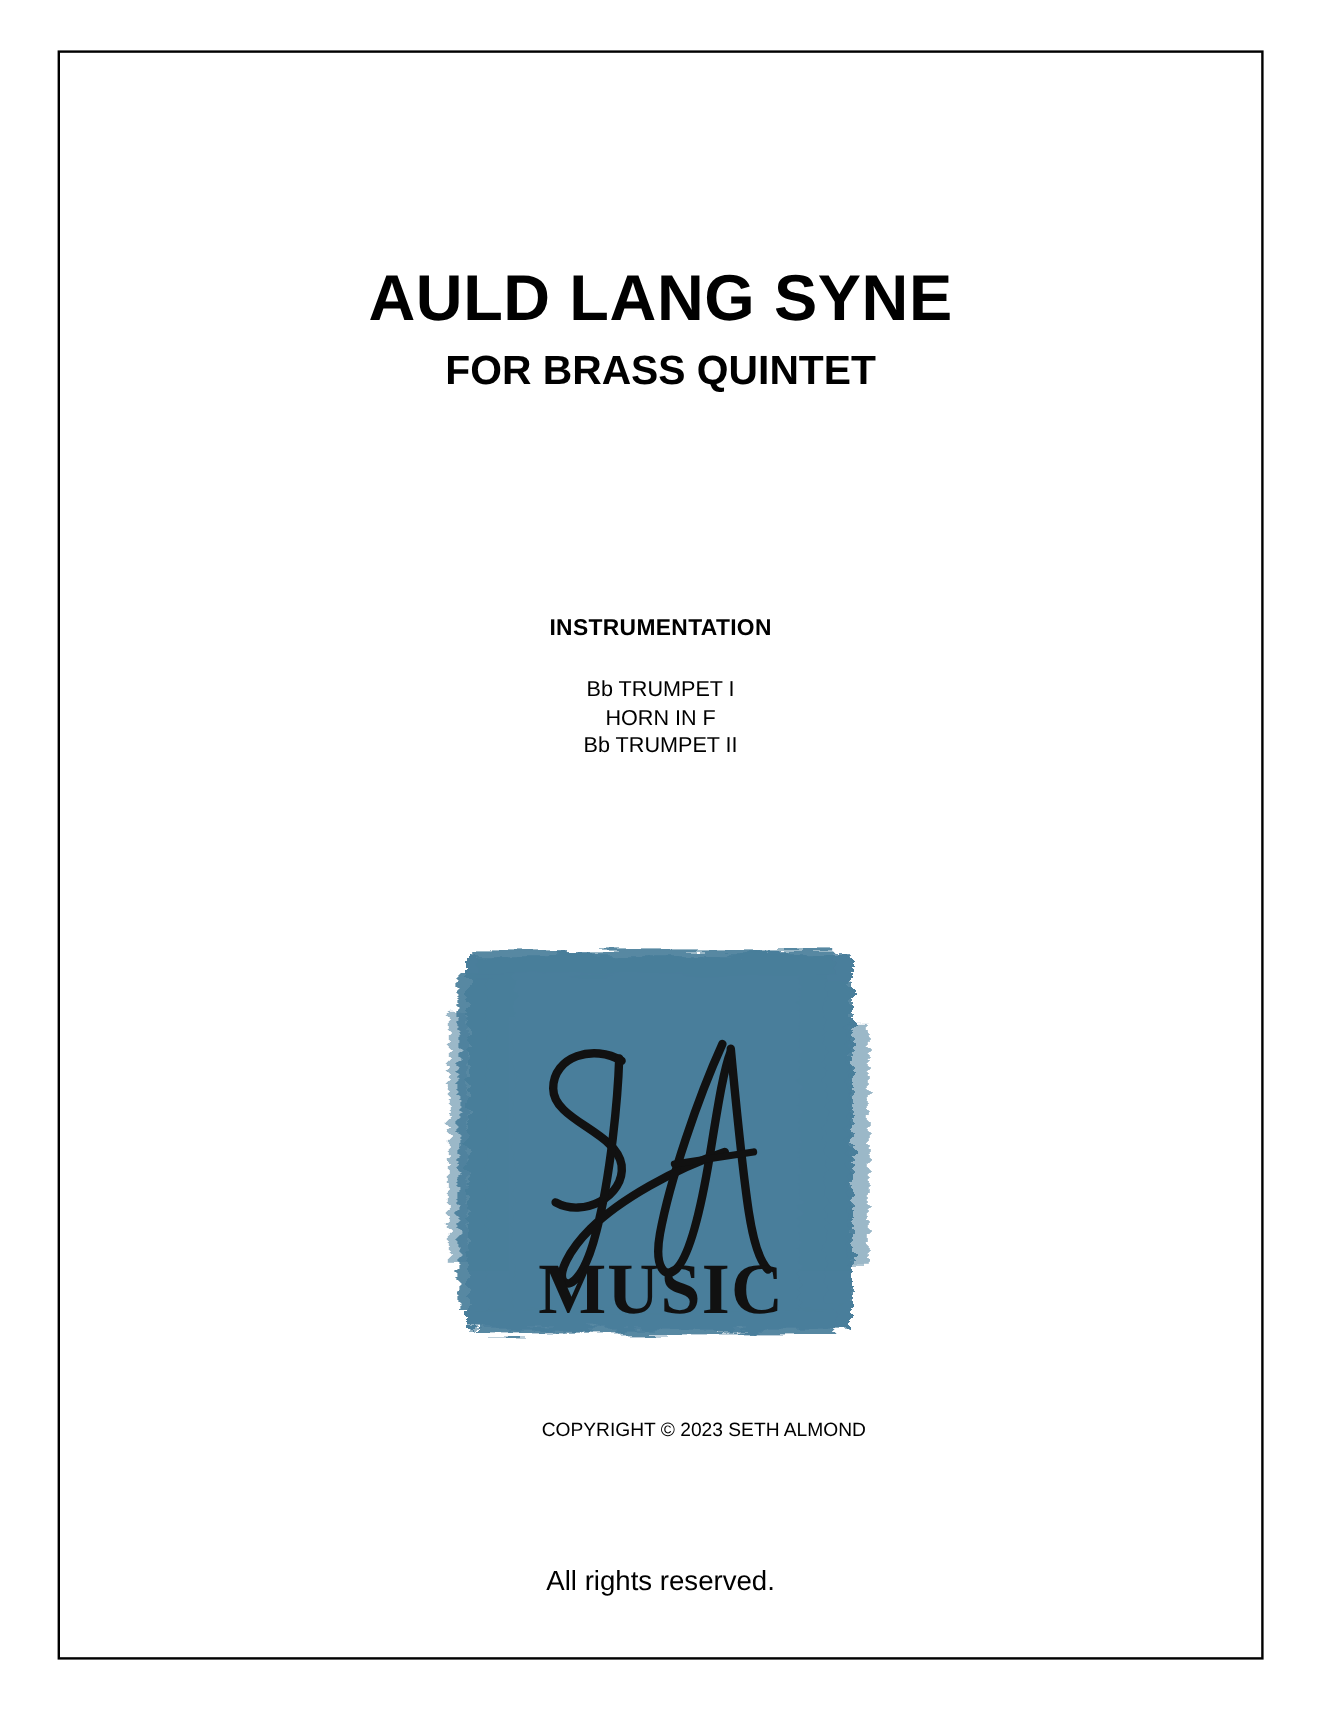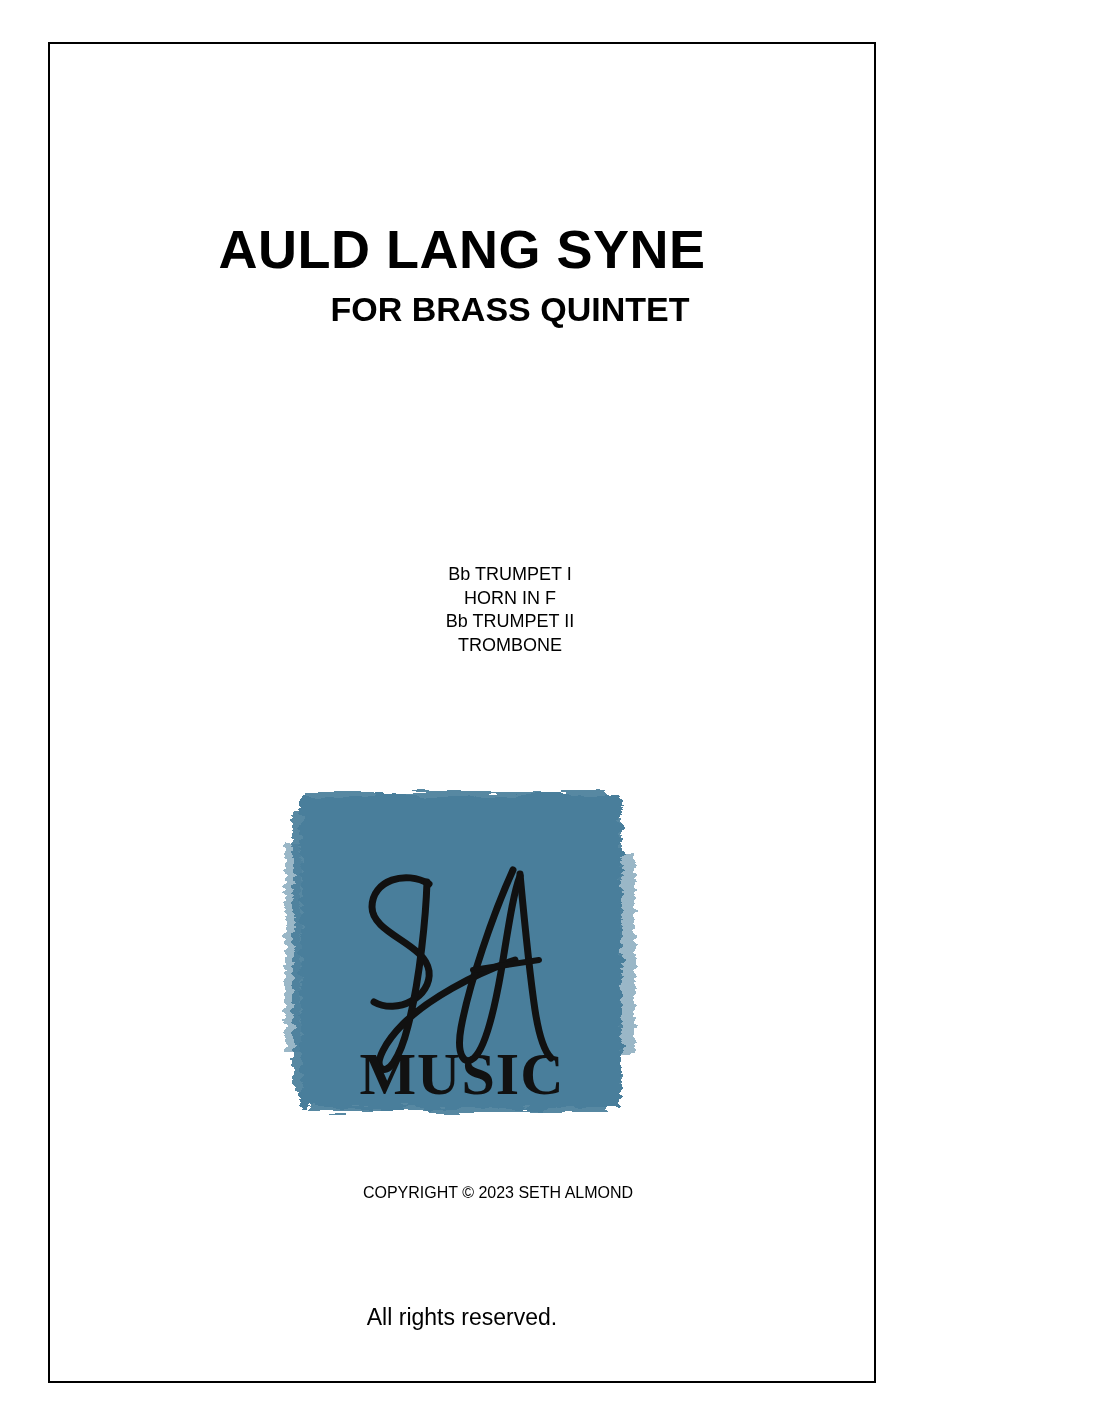--- a/index.html
+++ b/index.html
@@ -12,21 +12,21 @@
     height: 1425px;
     font-family: "Liberation Sans", sans-serif;
     color: #000000;
     overflow: hidden;
   }
 
   .page {
     position: absolute;
     left: 48px;
     top: 42px;
-    width: 828px;
+    width: 1005px;
     height: 1341px;
     border: 2px solid #000000;
     background: #ffffff;
     box-sizing: border-box;
   }
 
   .content {
     position: absolute;
     left: 0;
     top: 0;
@@ -47,21 +47,20 @@
   }
 
   .subtitle {
     position: absolute;
     top: 248px;
     left: 0;
     width: 100%;
     font-size: 34px;
     font-weight: bold;
     line-height: 1;
-    padding-left: 48px;
   }
 
   .composer {
     position: absolute;
     top: 352px;
     left: 0;
     width: 100%;
     font-size: 30px;
     font-weight: bold;
     line-height: 1;
@@ -88,21 +87,20 @@
     line-height: 1;
   }
 
   .instr-list {
     position: absolute;
     top: 519px;
     left: 0;
     width: 100%;
     font-size: 18px;
     line-height: 23.5px;
-    margin-left: 48px;
   }
   .instr-list div {
     font-size: 18px;
   }
 
   
   .logo {
     position: absolute;
     top: 730px;
     left: 50%;
@@ -140,26 +138,26 @@
 
 <div class="page">
   <div class="content">
 
     <div class="title">AULD LANG SYNE</div>
 
     <div class="subtitle">FOR BRASS QUINTET</div>
 
 
 
+    <div class="instr-heading">INSTRUMENTATION</div>
 
     <div class="instr-list">
       <div>Bb TRUMPET I</div>
       <div>HORN IN F</div>
       <div>Bb TRUMPET II</div>
-      <div>TROMBONE</div>
     </div>
 
     <div class="logo">
       <svg viewBox="0 0 370 355" xmlns="http://www.w3.org/2000/svg" aria-hidden="true">
         <defs>
           <filter id="rough" x="-15%" y="-15%" width="130%" height="130%">
             <feTurbulence type="fractalNoise" baseFrequency="0.035 0.12" numOctaves="4" seed="7" result="n"></feTurbulence>
             <feDisplacementMap in="SourceGraphic" in2="n" scale="16" xChannelSelector="R" yChannelSelector="G"></feDisplacementMap>
           </filter>
           <filter id="rough2" x="-15%" y="-15%" width="130%" height="130%">

